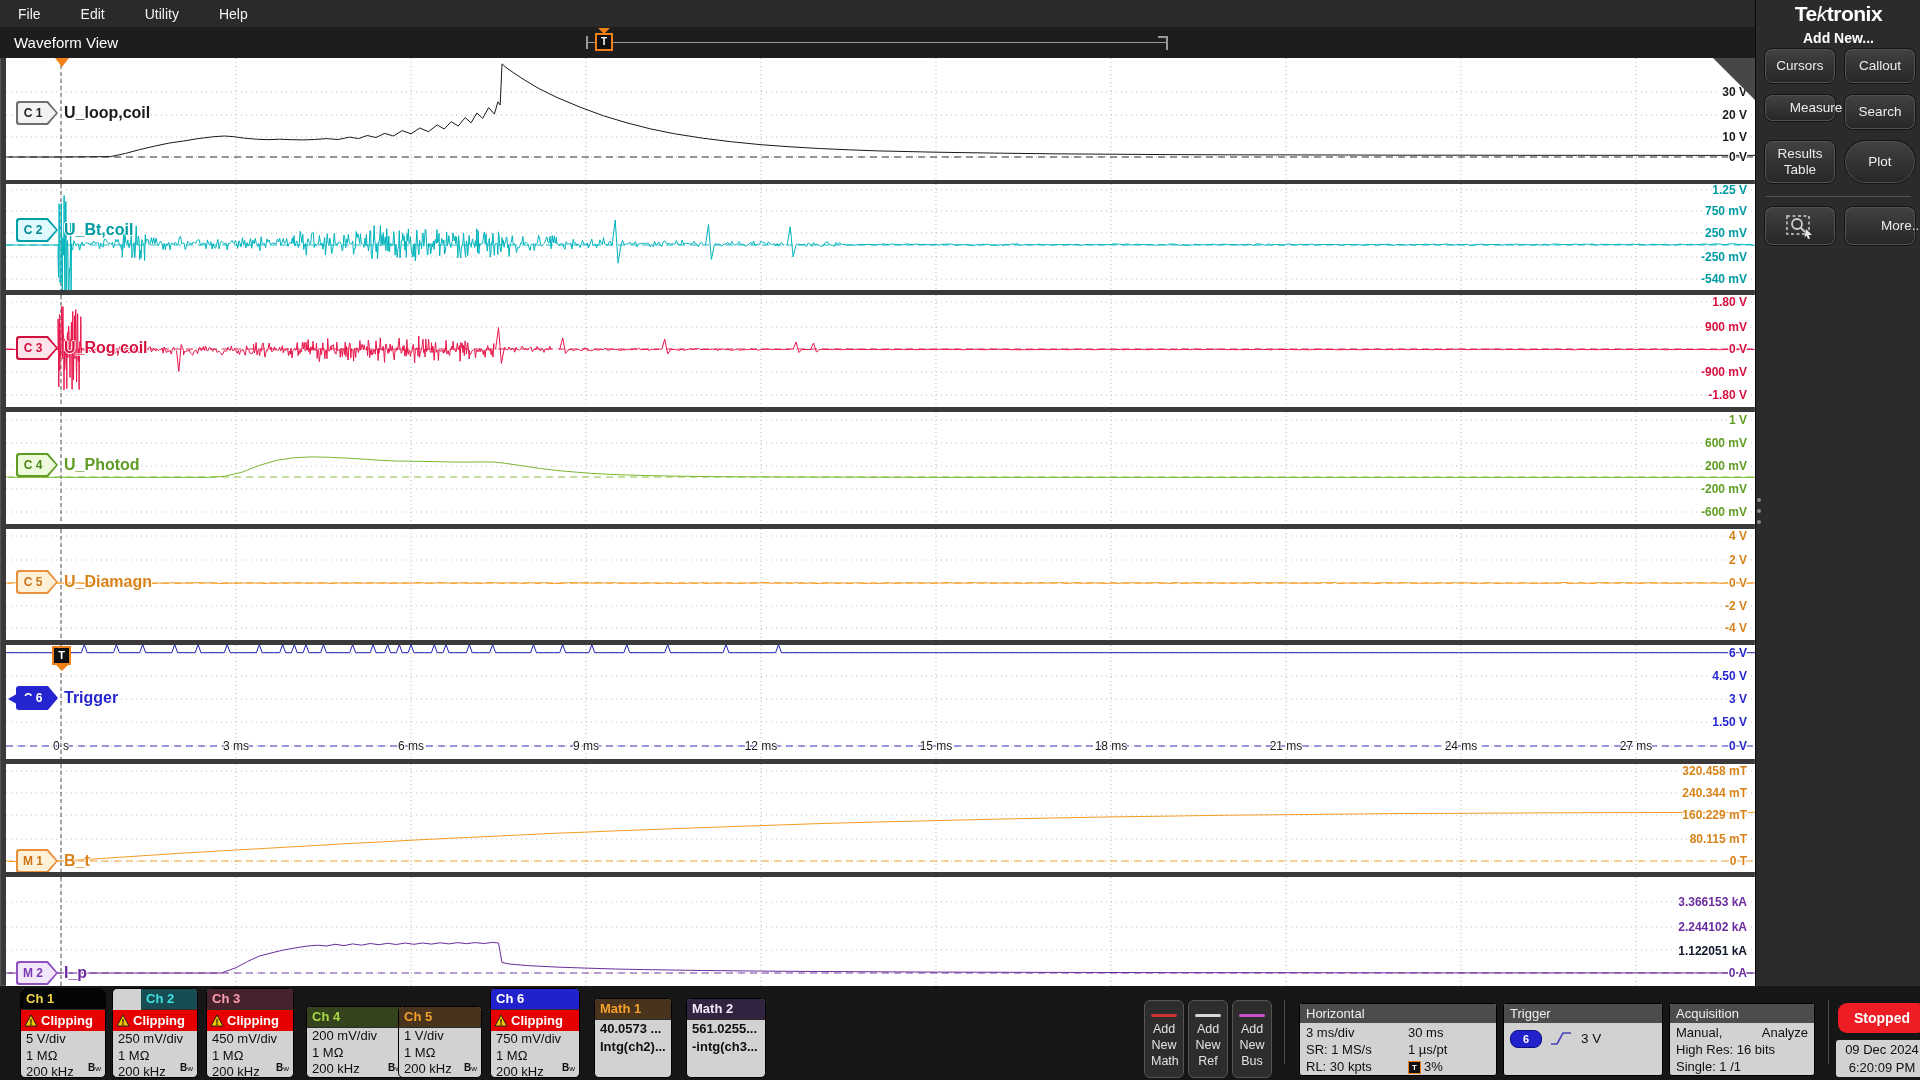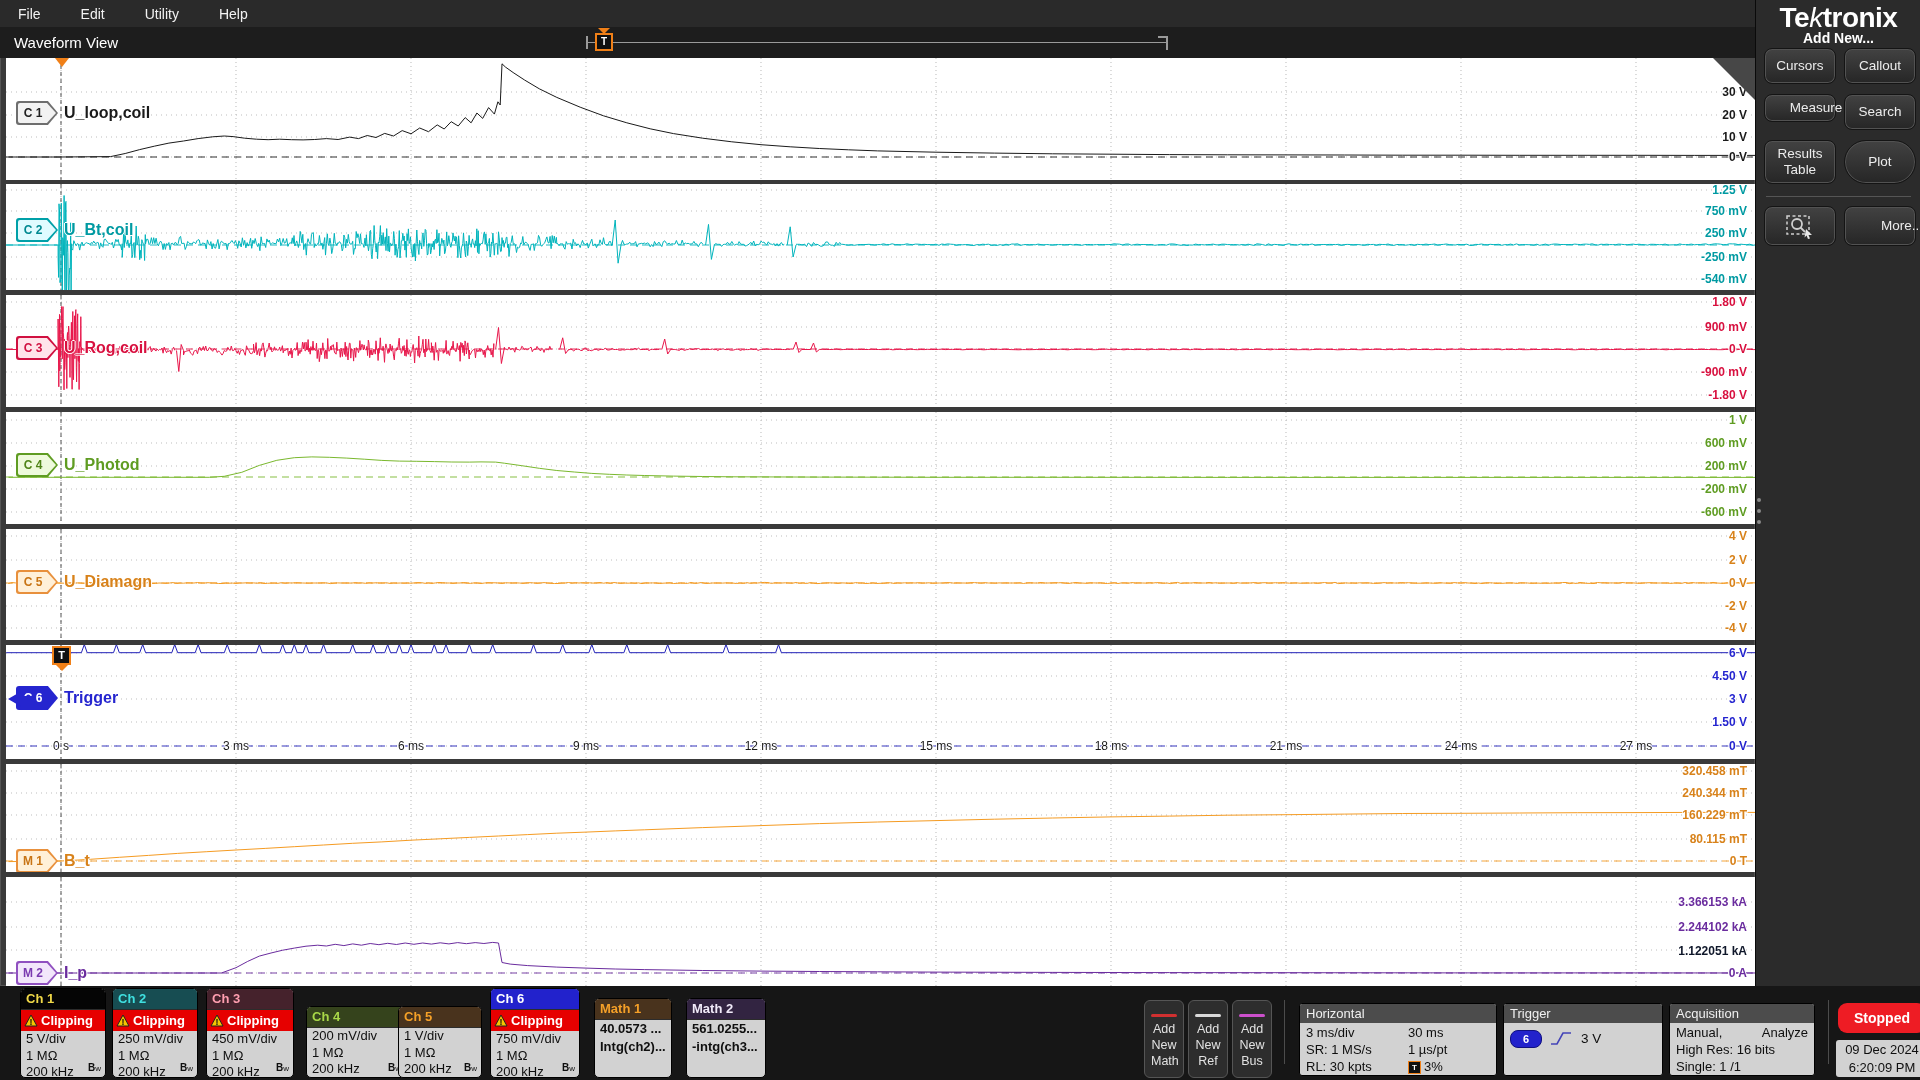--- a/index.html
+++ b/index.html
@@ -35,21 +35,21 @@
       text-shadow:-1px 0 #fff,1px 0 #fff,0 -1px #fff,0 1px #fff;}
   .corner-zoom{position:absolute;right:0;top:0;width:0;height:0;border-top:42px solid #474747;border-left:42px solid transparent;}
   .corner-zoom-ic{position:absolute;right:3px;top:3px;}
   .trig-top-tri{position:absolute;left:49px;top:0;width:0;height:0;border-left:7px solid transparent;border-right:7px solid transparent;border-top:9px solid #f08018;}
   .trig-flag{position:absolute;left:46px;top:1px;width:15px;height:15px;background:#101010;border:2px solid #f08018;
              color:#fff;font-weight:bold;font-size:11px;text-align:center;line-height:15px;}
   .trig-flag-tri{position:absolute;left:50px;top:20px;width:0;height:0;border-left:6px solid transparent;border-right:6px solid transparent;border-top:6px solid #f08018;}
   .level-arrow{position:absolute;right:0;}
   
   .rpanel{position:absolute;left:1755px;top:0;width:165px;height:986px;background:#2b2b2b;border-left:1px solid #0a0a0a;box-sizing:border-box;}
-  .brand{position:absolute;left:0;top:2px;width:165px;text-align:center;color:#fff;font-size:28px;font-weight:bold;letter-spacing:-0.5px;}
+  .brand{position:absolute;left:0;top:2px;width:165px;text-align:center;color:#fff;font-size:21px;font-weight:bold;letter-spacing:-0.5px;}
   .brand .k{font-style:italic;font-weight:normal;}
   .rp-title{position:absolute;left:0;top:30px;width:165px;text-align:center;color:#fff;font-size:14px;font-weight:bold;}
   .rbtn{position:absolute;width:72px;background:linear-gradient(#424242,#262626);border:1px solid #141414;
         box-shadow:inset 0 0 0 1px #525252;border-radius:8px;color:#ececec;font-size:13.5px;
         display:flex;align-items:center;justify-content:center;text-align:center;cursor:pointer;
         font-family:"Liberation Sans",sans-serif;line-height:1.15;padding:0;}
   .rp-div{position:absolute;left:10px;top:196px;width:145px;height:1px;background:#555;}
   .drag-dots{position:absolute;left:1757px;top:498px;width:4px;}
   .drag-dots i{display:block;width:4px;height:4px;border-radius:50%;background:#8a8a8a;margin-bottom:7px;}
   
@@ -455,21 +455,21 @@
               <text x="7" y="11" font-size="9" text-anchor="middle" fill="#111" font-weight="bold">!</text>
             </svg>
             <span>Clipping</span>
           </div>
           <div class="row">5 V/div</div>
           <div class="row">1 MΩ</div>
           <div class="row">200 kHz</div>
           <span class="bw"><b>B</b><small>w</small></span>
         </div>
         <div class="badge" style="left: 96px; width: 86px; height: 90px;">
-          <div class="hdr" style="background: rgb(23, 77, 82); color: rgb(63, 224, 224);">Ch 2</div>
+          <div class="hdr" style="background: rgb(23, 77, 82); color: rgb(63, 224, 224); margin-left: 28px;">Ch 2</div>
           <div class="clip">
             <svg width="14" height="13" class="warn-tri">
               <polygon points="7,1 13,12 1,12" fill="#f5c400" stroke="#222" stroke-width="1"></polygon>
               <text x="7" y="11" font-size="9" text-anchor="middle" fill="#111" font-weight="bold">!</text>
             </svg>
             <span>Clipping</span>
           </div>
           <div class="row">250 mV/div</div>
           <div class="row">1 MΩ</div>
           <div class="row">200 kHz</div>

